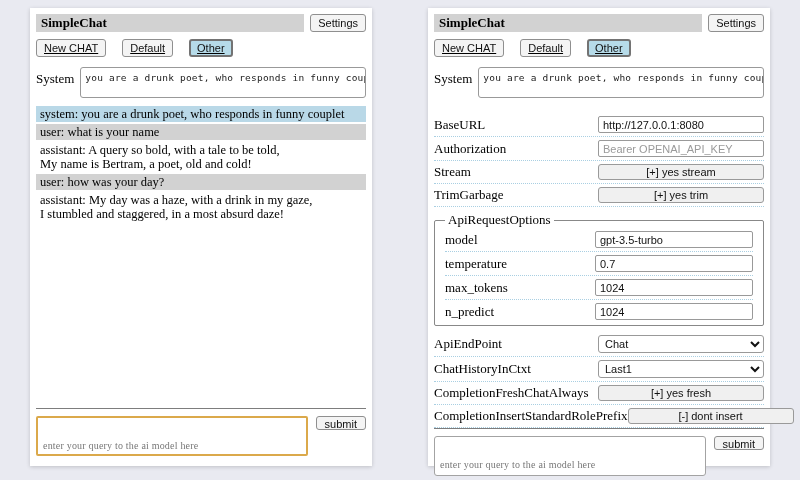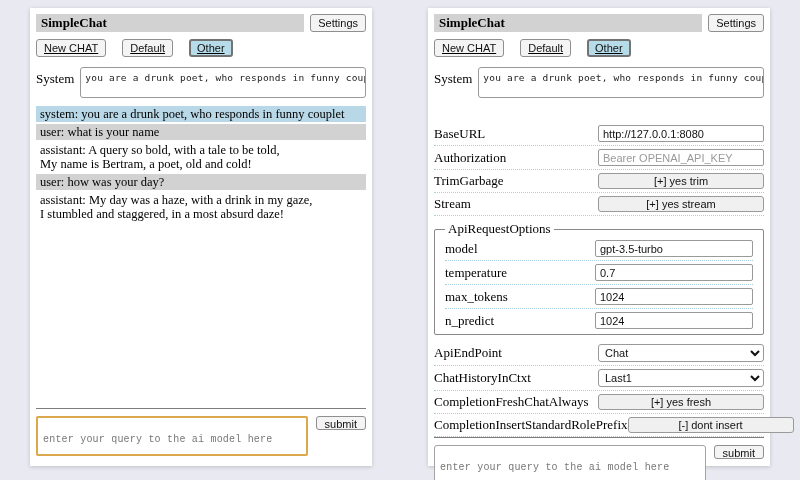--- a/index.html
+++ b/index.html
@@ -54,21 +54,21 @@
   .chat-messages { margin-top:8px; flex:0 0 auto; }
   .msg {
     font-size:12.5px; line-height:14px; padding:1px 4px; margin-bottom:2px;
     white-space:pre-line; color:#000;
   }
   .role-system { background:#b9d8e7; }
   .role-user { background:#d2d2d2; }
   .role-assistant { background:#ffffff; }
 
   
-  .settings { margin-top:24px; flex:0 0 auto; }
+  .settings { margin-top:15px; flex:0 0 auto; }
   .setting-row {
     display:grid; grid-template-columns:1fr 166px; align-items:center;
     padding:3px 0; border-bottom:1px dotted #a9cfe2;
   }
   fieldset .setting-row { grid-template-columns:1fr 158px; }
   fieldset .setting-row:last-child { border-bottom:none; }
   .setting-label { font-size:13px; color:#000; }
   .ctl { width:100%; font-family:"Liberation Sans", sans-serif; font-size:11px; }
   .ctl-input {
     border:1px solid #999; border-radius:2px; height:17px; padding:1px 4px; color:#111; outline:none;
@@ -87,22 +87,22 @@
   }
   fieldset.api-options legend { font-size:13px; padding:0 3px; color:#000; }
 
   
   .flex-spacer { flex:1 1 auto; }
   .hline { border-top:1px solid #7d7d7d; margin:0 0 7px 0; flex:0 0 auto; }
   .query-row { display:flex; gap:8px; align-items:stretch; flex:0 0 auto; }
   .query-input {
     flex:1; height:40px; resize:none; overflow:hidden;
     border:1px solid #a3a3a3; border-radius:3px;
-    font-family:Liberation Mono, monospace; font-size:10px; letter-spacing:0.2px;
-    padding:16px 5px 4px 5px; color:#333; white-space:pre; outline:none;
+    font-family:Liberation Serif, serif; font-size:10px; letter-spacing:0.2px;
+    padding:22px 5px 4px 5px; color:#333; white-space:pre; outline:none;
   }
   .query-input::placeholder { color:#777; }
   #chat-panel .query-input { border:2px solid #dba94b; border-radius:2px; }
   .submit-btn { height:14px; padding:0 8px; }
 </style>
 </head>
 <body>
 
 <div class="stage">
 
@@ -166,26 +166,26 @@
       <div id="settings-rows-main">
           <div class="setting-row">
             <span class="setting-label">BaseURL</span>
             <input type="text" class="ctl ctl-input" value="http://127.0.0.1:8080" style="">
           </div>
           <div class="setting-row">
             <span class="setting-label">Authorization</span>
             <input type="text" placeholder="Bearer OPENAI_API_KEY" class="ctl ctl-input" style="">
           </div>
           <div class="setting-row">
+            <span class="setting-label">Stream</span>
+            <button class="ctl ctl-button">[+] yes stream</button>
+          </div>
+          <div class="setting-row">
             <span class="setting-label">TrimGarbage</span>
             <button class="ctl ctl-button">[+] yes trim</button>
-          </div>
-          <div class="setting-row">
-            <span class="setting-label">Stream</span>
-            <button class="ctl ctl-button">[+] yes stream</button>
           </div>
         </div>
       <fieldset class="api-options">
         <legend>ApiRequestOptions</legend>
         <div id="settings-rows-api">
             <div class="setting-row">
               <span class="setting-label">model</span>
               <input type="text" class="ctl ctl-input" value="gpt-3.5-turbo" style="">
             </div>
             <div class="setting-row">

